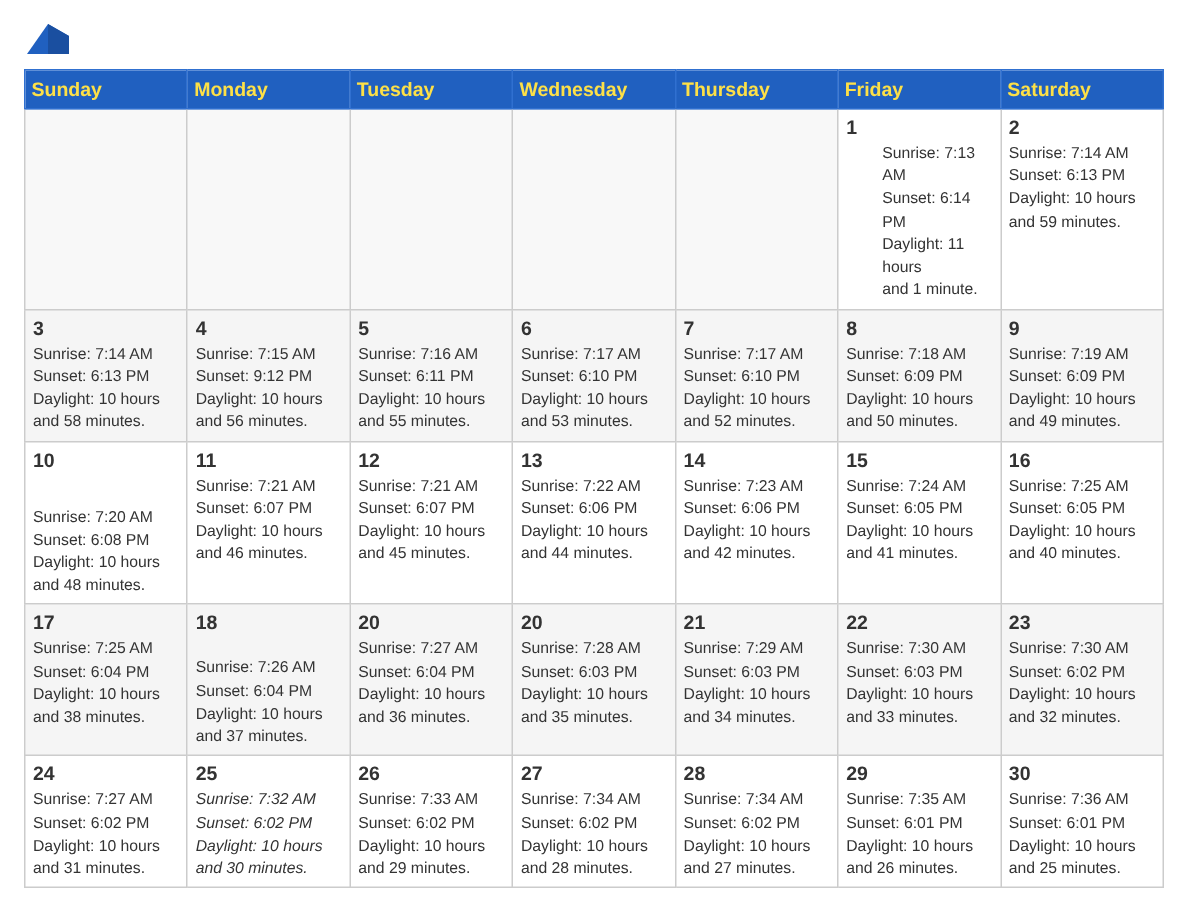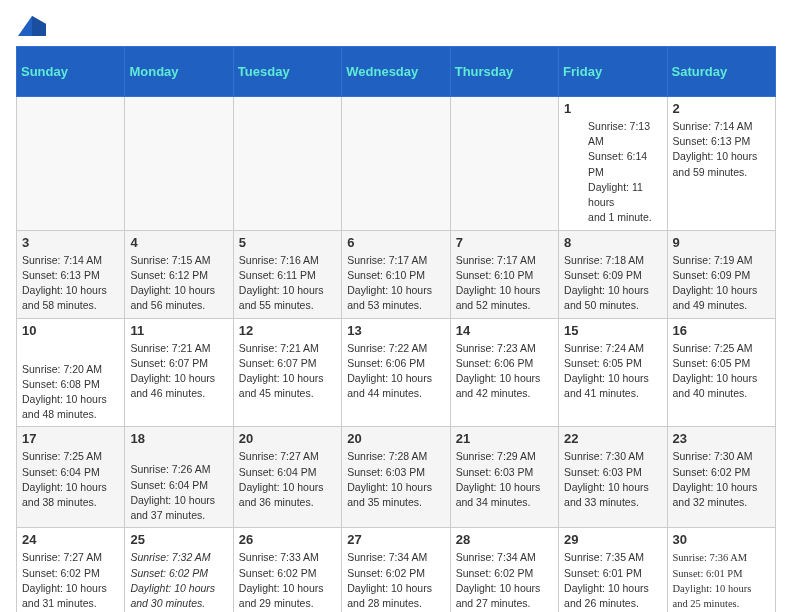--- a/index.html
+++ b/index.html
@@ -37,23 +37,23 @@
       font-size: 16px;
       color: #555;
     }
     table {
       width: 100%;
       border-collapse: collapse;
       table-layout: fixed;
     }
     th {
       background: #2060c0;
-      color: #5eead4;
+      color: #fde047;
       font-size: 13px;
-      padding: 17px 4px;
+      padding: 5px 4px;
       text-align: left;
       border: 1px solid #3070d0;
     }
     td {
       border: 1px solid #ccc;
       vertical-align: top;
       padding: 4px 5px;
       font-size: 10.5px;
       color: #333;
       height: 88px;
@@ -145,21 +145,21 @@
         <td>
           <div class="day-number">3</div>
           <div class="day-info" style="white-space: pre-line;">Sunrise: 7:14 AM
 Sunset: 6:13 PM
 Daylight: 10 hours
 and 58 minutes.</div>
         </td>
         <td>
           <div class="day-number">4</div>
           <div class="day-info" style="white-space: pre-line;">Sunrise: 7:15 AM
-Sunset: 6:12 PM
+Sunset: 9:12 PM
 Daylight: 10 hours
 and 56 minutes.</div>
         </td>
         <td>
           <div class="day-number">5</div>
           <div class="day-info" style="white-space: pre-line;">Sunrise: 7:16 AM
 Sunset: 6:11 PM
 Daylight: 10 hours
 and 55 minutes.</div>
         </td>
@@ -332,20 +332,20 @@
         </td>
         <td>
           <div class="day-number">29</div>
           <div class="day-info" style="white-space: pre-line;">Sunrise: 7:35 AM
 Sunset: 6:01 PM
 Daylight: 10 hours
 and 26 minutes.</div>
         </td>
         <td>
           <div class="day-number">30</div>
-          <div class="day-info" style="white-space: pre-line; font-family: Liberation Serif, serif;">Sunrise: 7:36 AM
+          <div class="day-info" style="white-space: pre-line;">Sunrise: 7:36 AM
 Sunset: 6:01 PM
 Daylight: 10 hours
 and 25 minutes.</div>
         </td>
       </tr>
     </tbody>
 </table>
 
 </body></html>

